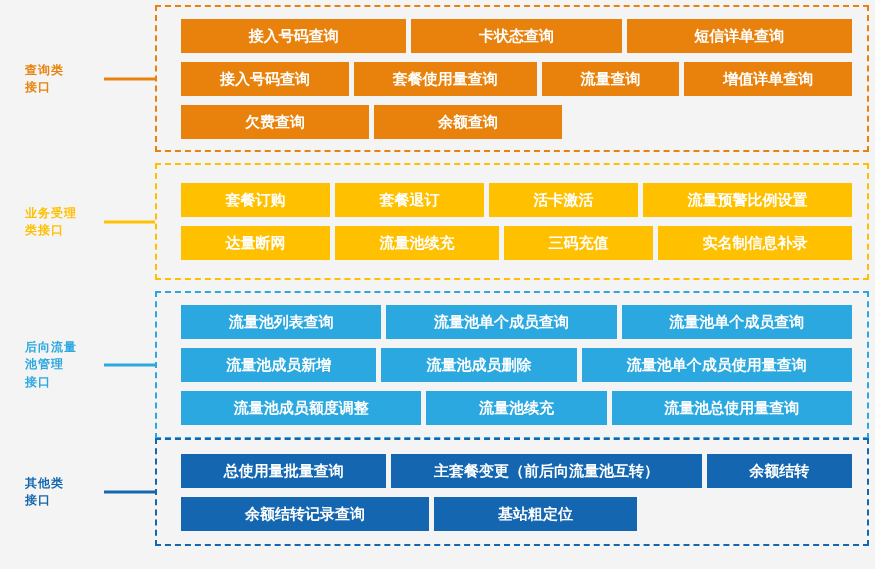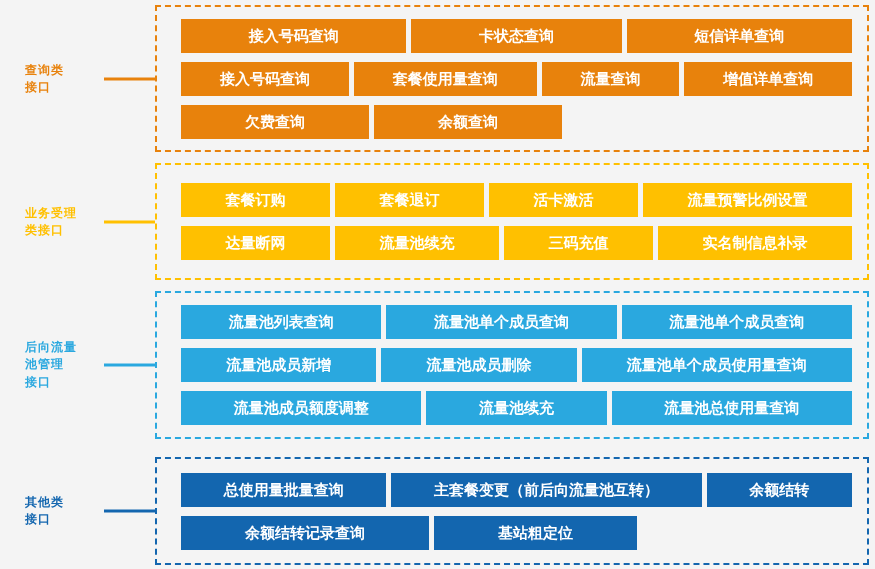--- a/index.html
+++ b/index.html
@@ -8,21 +8,21 @@
     background:#F4F4F4;
     font-family:"DejaVu Sans","Liberation Sans",sans-serif;
     overflow:hidden;
   }
   .page { position:relative; width:875px; height:569px; }
 
   .section { position:absolute; left:0; right:0; }
   .section-1 { top:5px;   height:147px; }
   .section-2 { top:163px; height:117px; }
   .section-3 { top:291px; height:148px; }
-  .section-4 { top:457px; height:108px; }
+  .section-4 { top:438px; height:108px; }
 
   .label {
     position:absolute; left:25px; top:50%; transform:translateY(-50%);
     width:120px; color:var(--c);
     font-size:12px; font-weight:bold; line-height:1.45;
     letter-spacing:1px;
   }
   .connector {
     position:absolute; left:104px; width:51px; height:3px;
     background:var(--c); top:50%; transform:translateY(-50%);

